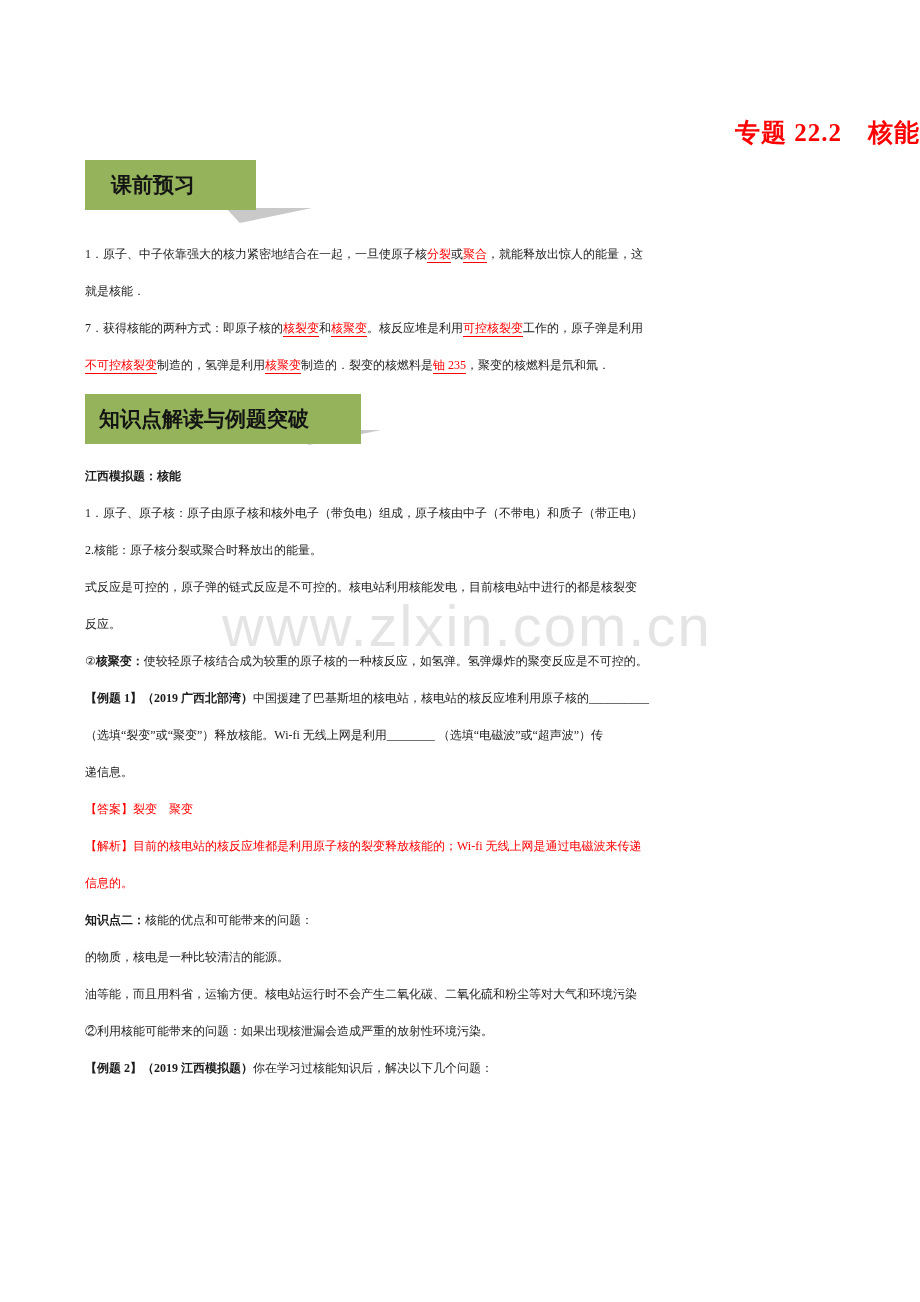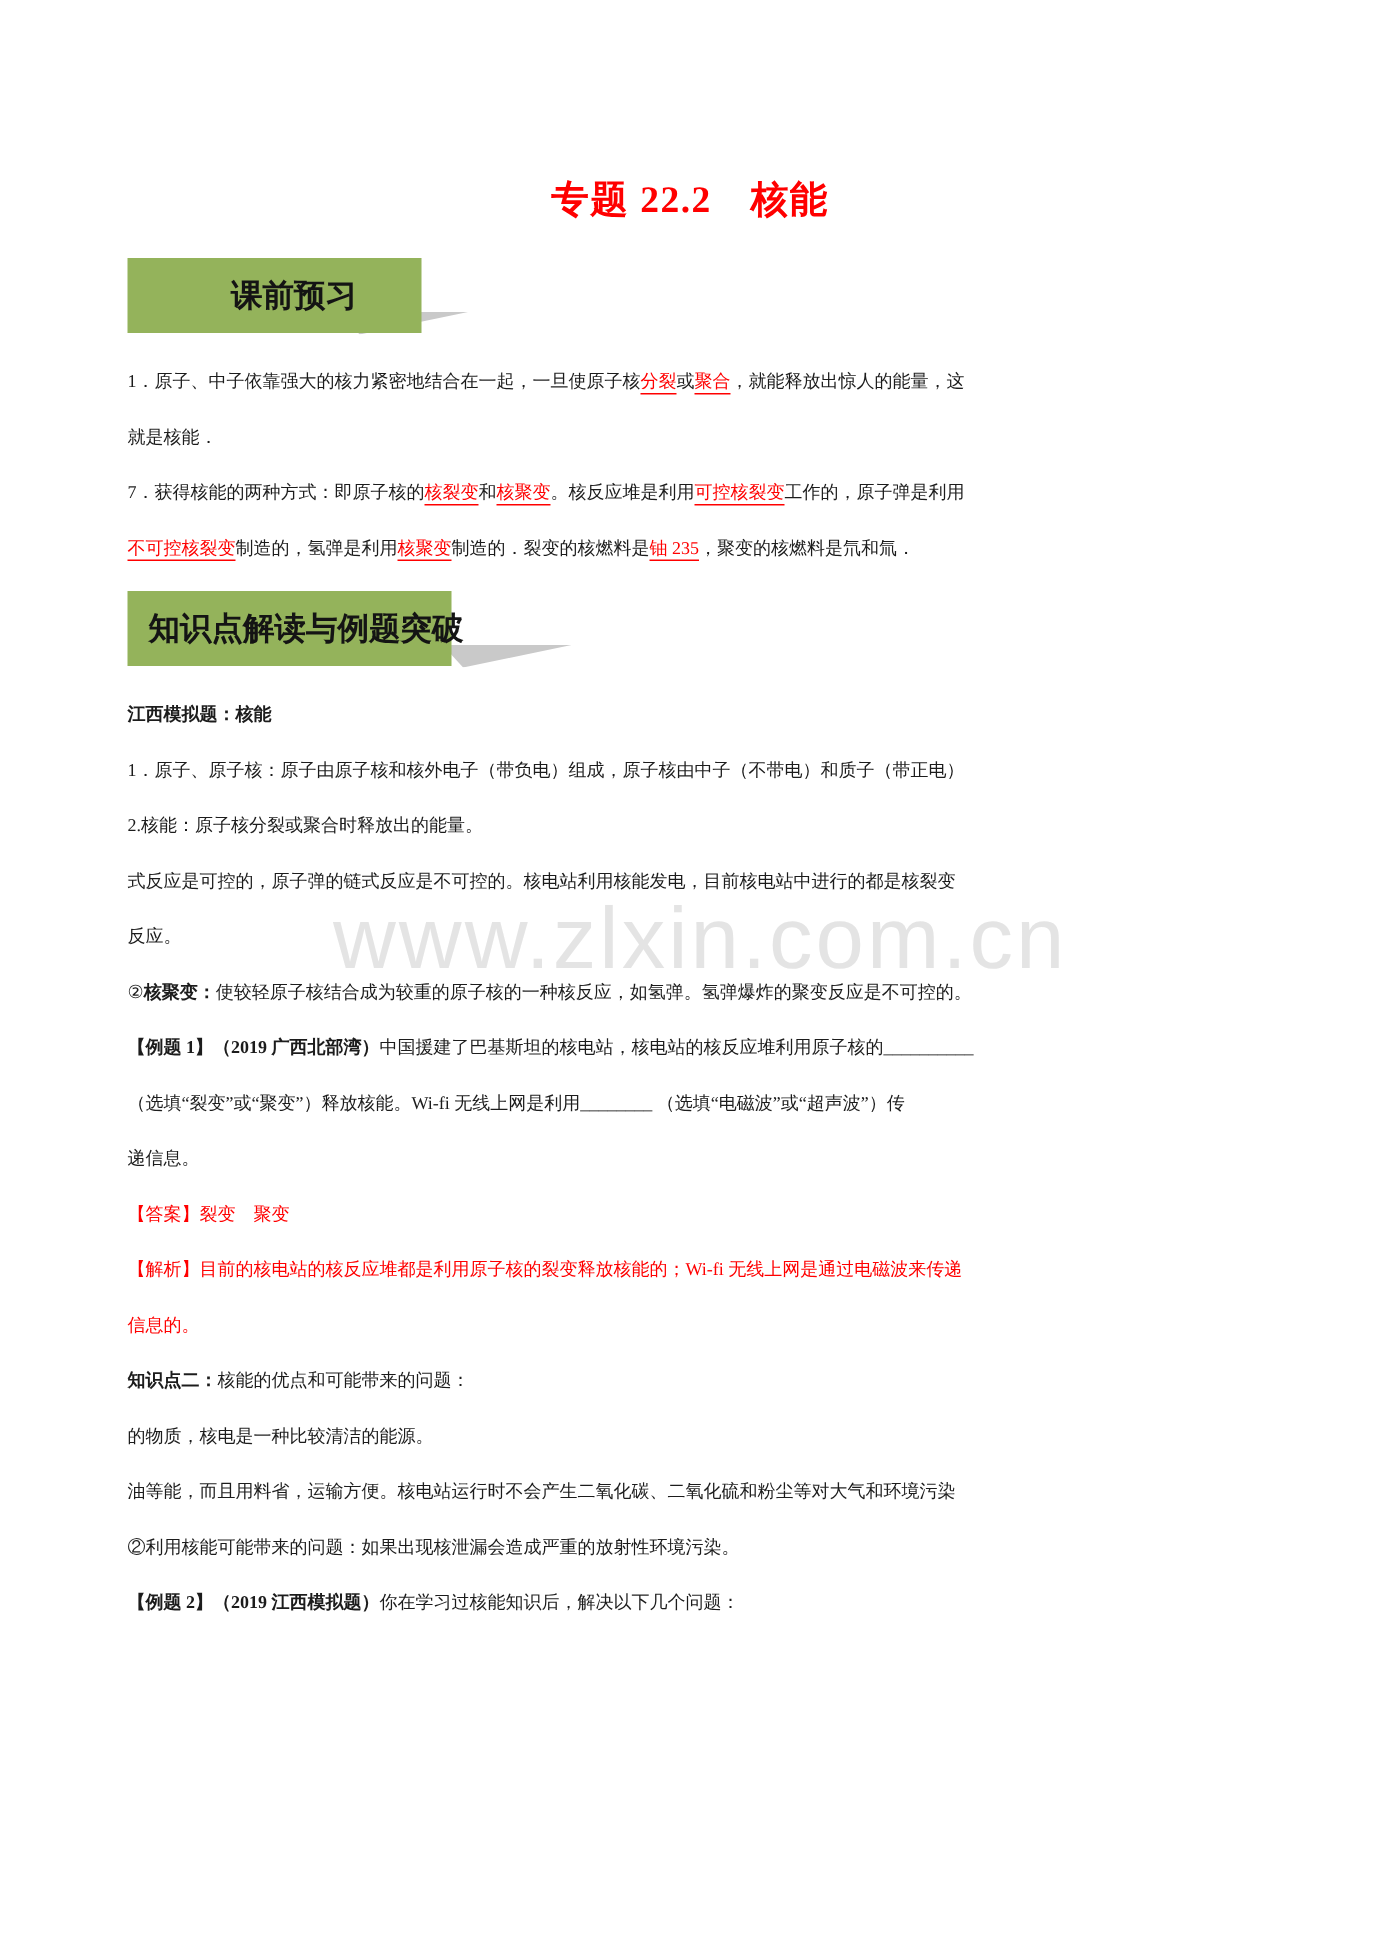--- a/index.html
+++ b/index.html
@@ -9,34 +9,34 @@
     color:#1c1c1c; overflow:hidden;
   }
   .watermark {
     position:absolute; left:222px; top:592px; z-index:0;
     font-family:Liberation Sans, sans-serif;
     font-size:58px; color:#cfcfcf; opacity:0.55; letter-spacing:2px;
     white-space:nowrap; user-select:none;
   }
   .title {
     position:absolute; top:116px; left:0; right:0; z-index:2;
-    text-align:center; font-size:25px; font-weight:bold; color:#ff0000;
+    text-align:right; font-size:25px; font-weight:bold; color:#ff0000;
     letter-spacing:1px; margin:0;
   }
   .banner {
     position:absolute; left:85px; height:50px; background:#94b35b; z-index:3;
     display:flex; align-items:center;
     font-family:"Liberation Sans","DejaVu Sans",sans-serif;
   }
   .banner .banner-label {
     font-size:21px; font-weight:bold; color:#141414; white-space:nowrap;
   }
-  .banner-preview { top:172px; width:196px;justify-content:center; }
+  .banner-preview { top:160px; width:171px; }
   .banner-preview .banner-label { padding-left:26px; }
-  .banner-knowledge { top:394px; width:216px; }
+  .banner-knowledge { top:394px; width:276px; }
   .banner-knowledge .banner-label { padding-left:14px; }
   .banner-tail {
     position:absolute; width:86px; height:15px; background:#c9c9c9; z-index:1;
     clip-path:polygon(0 0, 100% 0, 16% 100%);
   }
   .tail-preview { left:226px; top:208px; }
   .tail-knowledge { left:295px; top:430px; }
   .lines { position:absolute; left:85px; width:775px; z-index:2; }
   .lines-preview { top:236px; }
   .lines-knowledge { top:458px; }

